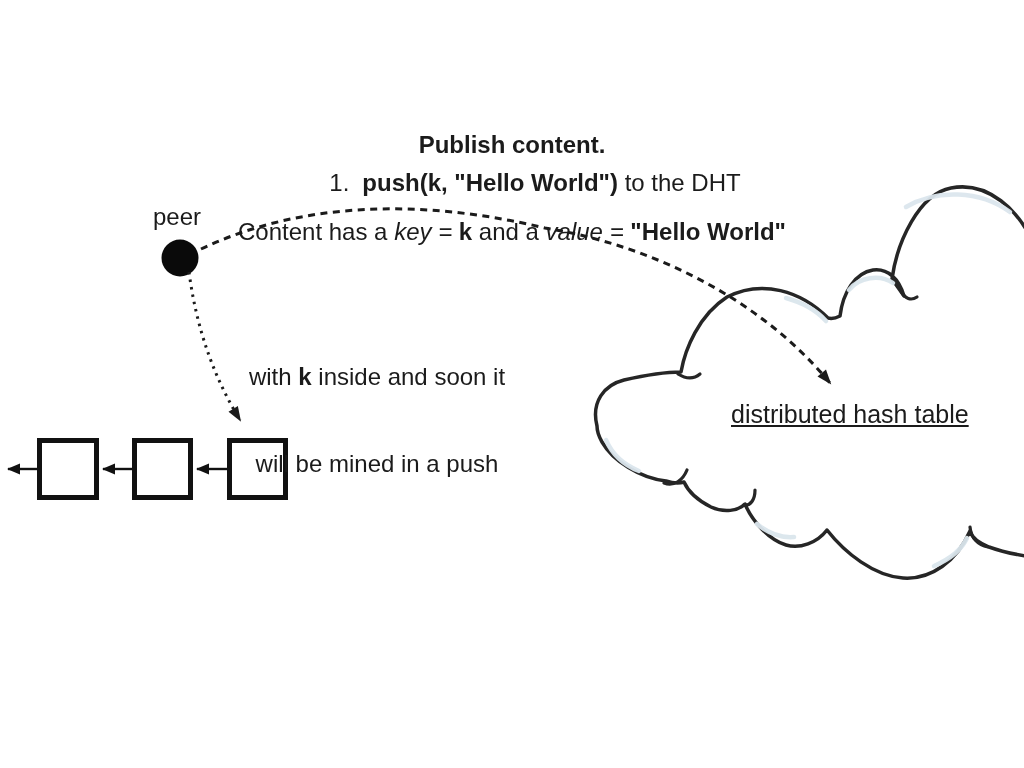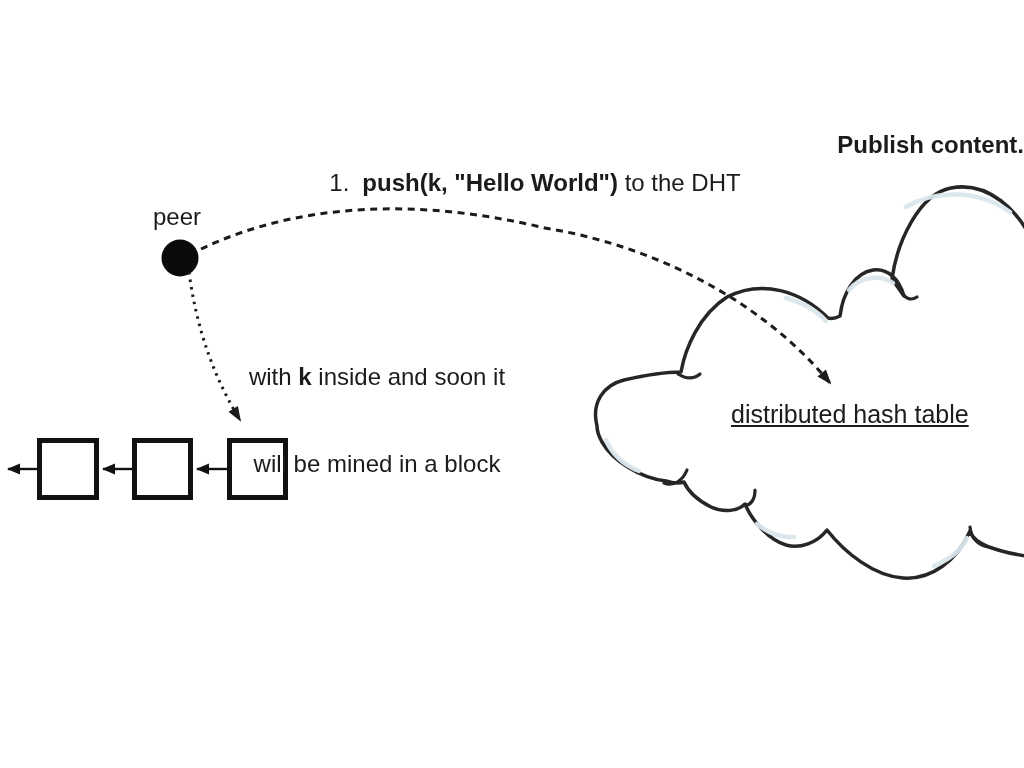--- a/index.html
+++ b/index.html
@@ -11,21 +11,21 @@
     color: #1b1b1b;
     position: relative;
   }
   .layer { position: absolute; left: 0; top: 0; }
   .txt { position: absolute; white-space: pre; font-size: 24px; line-height: 29px; color: #1b1b1b; }
   .center1024 { left: 0; width: 1024px; text-align: center; }
   .anchor-center { transform: translateX(-50%); text-align: center; }
   .b { font-weight: bold; }
   .i { font-style: italic; }
   .num { margin-right: 13px; }
-  #title-block { top: 72px; text-align: right; }
+  #title-block { top: 72px; }
   #title-line { font-weight: bold; }
   #step1 { left: 535px; top: 168px; }
   #peer-label { left: 153px; top: 202px; }
   #step2 { left: 377px; top: 304px; }
   #dht-label { left: 731px; top: 400px; font-size: 25px; text-decoration: underline; }
 </style>
 </head>
 <body>
 
 <svg class="layer" width="1024" height="768" viewBox="0 0 1024 768">
@@ -93,24 +93,25 @@
     <rect x="134.5" y="440.5" width="56" height="57" fill="#ffffff" stroke="#111111" stroke-width="5"></rect>
     <rect x="229.5" y="440.5" width="56" height="57" fill="#ffffff" stroke="#111111" stroke-width="5"></rect>
     <line x1="37" y1="469" x2="8" y2="469" stroke="#111111" stroke-width="2.4" marker-end="url(#ahb)"></line>
     <line x1="132" y1="469" x2="103" y2="469" stroke="#111111" stroke-width="2.4" marker-end="url(#ahb)"></line>
     <line x1="227" y1="469" x2="197" y2="469" stroke="#111111" stroke-width="2.4" marker-end="url(#ahb)"></line>
   </g>
 </svg>
 
 <div id="title-block" class="txt center1024">
   <div id="title-line">Publish content.</div>
+  <div><span>Content has a </span><span class="i">key = </span><span class="b">k</span><span> and a </span><span class="i">value = </span><span class="b">"Hello World"</span></div>
 </div>
 
 <div id="step1" class="txt anchor-center"><span class="num">1.</span><span class="b">push(k, "Hello World")</span><span> to the DHT</span></div>
 
 <div id="peer-label" class="txt">peer</div>
 
 <div id="step2" class="txt anchor-center">
   <div><span>with </span><span class="b">k</span><span> inside and soon it</span></div>
-  <div>will be mined in a block</div>
+  <div>will be mined in a push</div>
 </div>
 
 <div id="dht-label" class="txt">distributed hash table</div>
 
 </body></html>

